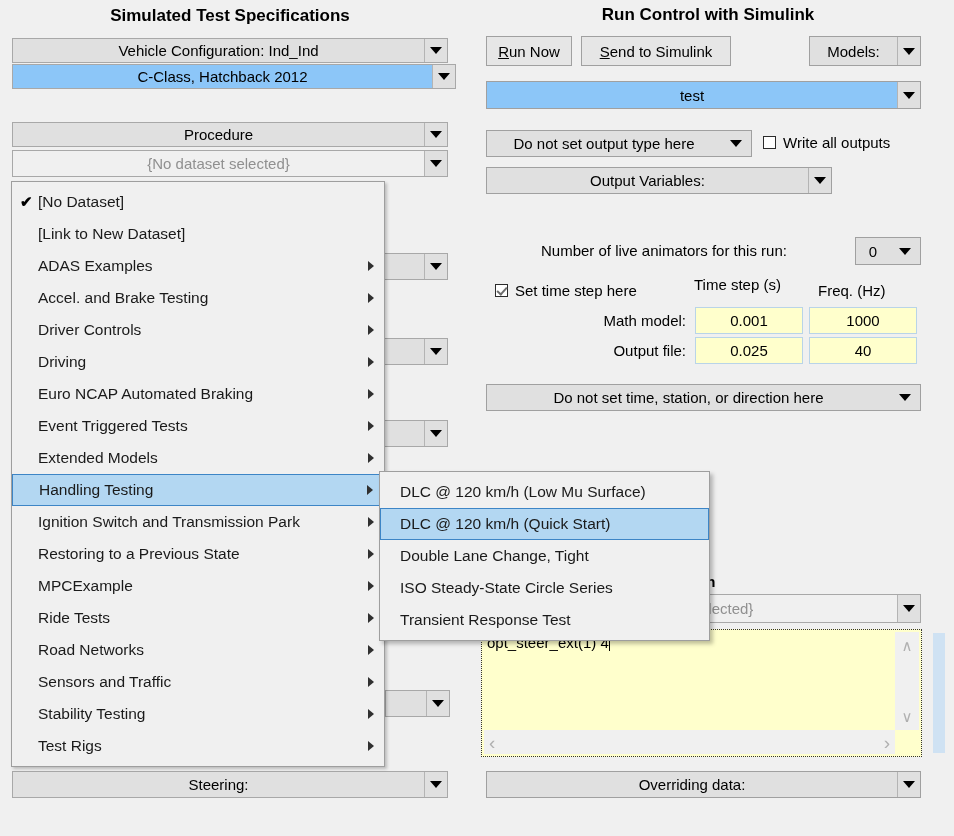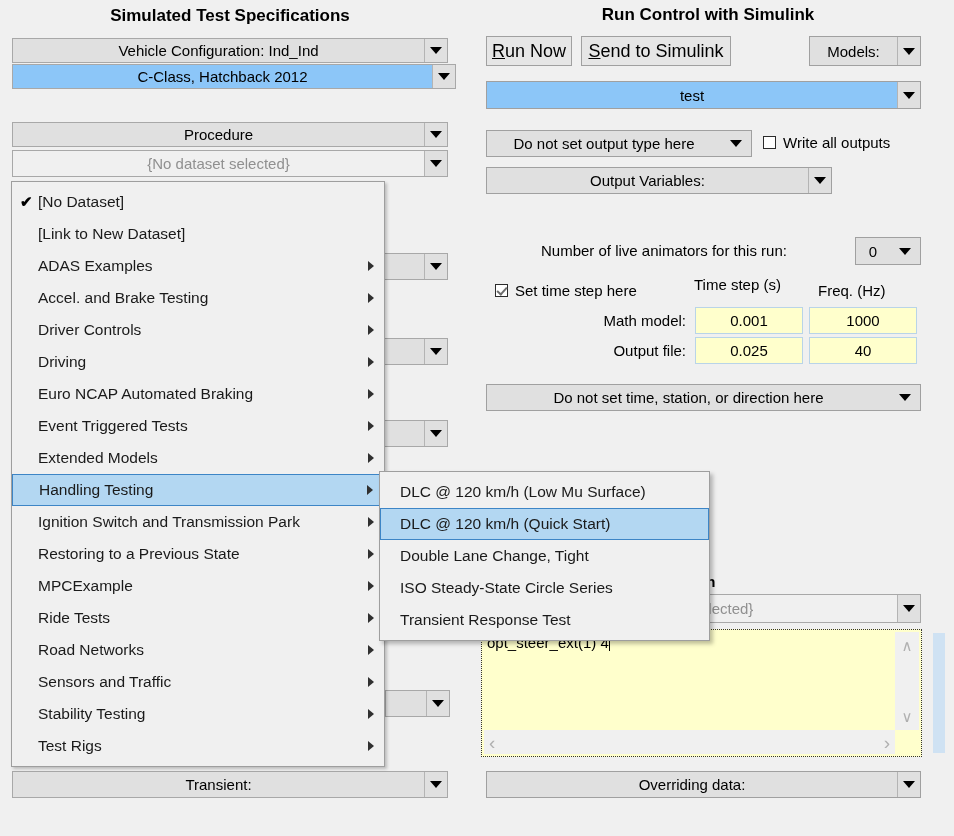--- a/index.html
+++ b/index.html
@@ -70,21 +70,21 @@
 
   
   .btn {
     position: absolute;
     box-sizing: border-box;
     border: 1px solid #a0a0a0;
     background: #e6e6e6;
     display: flex;
     align-items: center;
     justify-content: center;
-    font-size: 18px;
+    font-size: 15px;
     color: #000;
     white-space: nowrap;
   }
   .btn u { text-decoration: underline; }
 
   
   .cb-wrap {
     position: absolute;
     display: flex;
     align-items: center;
@@ -314,21 +314,21 @@
     </span>
 </div>
 <div class="combo plain" style="left:385px;top:690px;width:65px;height:27px;">
   <span class="combo-face"></span>
   <span class="combo-arrow">
       <i class="arrow-dn"></i>
     </span>
 </div>
 
 <div class="combo plain" style="left:12px;top:771px;width:436px;height:27px;">
-  <span class="combo-face">Transient:</span>
+  <span class="combo-face">Steering:</span>
   <span class="combo-arrow">
       <i class="arrow-dn"></i>
     </span>
 </div>
 
 <div class="panel-title abs" style="left:478px;top:5px;width:460px;">Run Control with Simulink</div>
 
 <div class="btn" style="left:486px;top:36px;width:86px;height:30px;">
   <span><u>R</u><span>un Now</span></span>
 </div>

